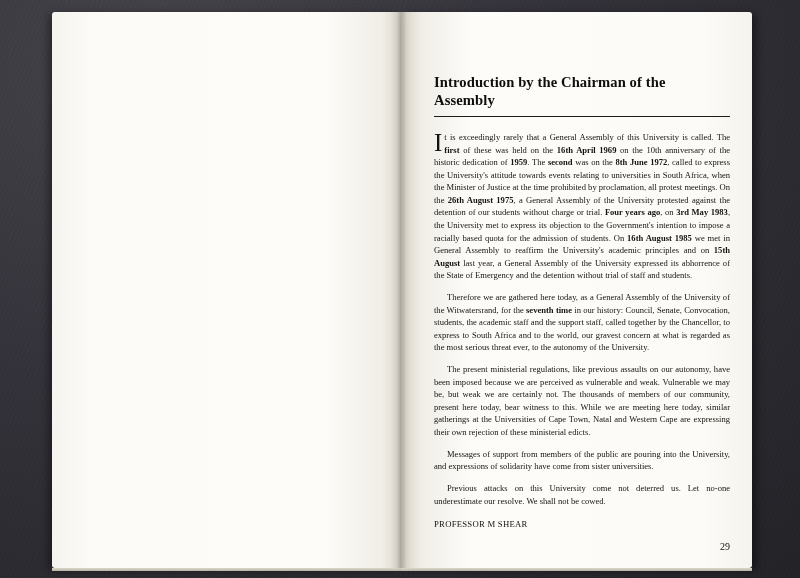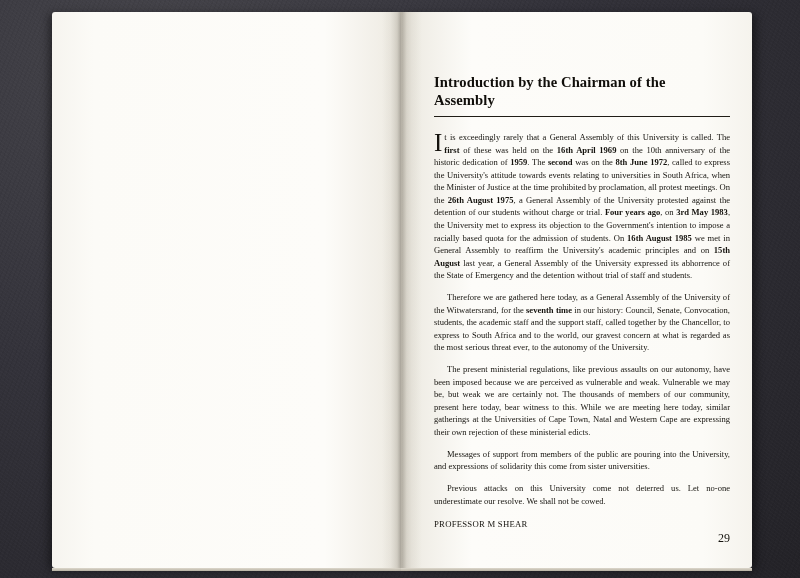--- a/index.html
+++ b/index.html
@@ -131,22 +131,22 @@
 
   #signature {
     margin-top: 12px;
     font-size: 8.7px;
     letter-spacing: 0.25px;
     color: #15130e;
   }
   #page-number {
     position: absolute;
     right: 22px;
-    bottom: 22px;
-    font-size: 12px;
+    bottom: 16px;
+    font-size: 10px;
     color: #15130e;
     text-align: center;
   }
   .page.right #page-number { }
 </style>
 </head>
 <body>
 
 <div id="scene">
 
@@ -162,20 +162,20 @@
 
     <div id="content">
       <h1 id="doc-title">Introduction by the Chairman of the Assembly</h1>
       <div id="title-rule"></div>
 
       <p class="body first">
         <span class="dropcap">I</span><span class="runs"><span>t is exceedingly rarely that a General Assembly of this University is called.  The </span><b>first</b><span> of these was held on the </span><b>16th April 1969</b><span> on the 10th anniversary of the historic dedication of </span><b>1959</b><span>.  The </span><b>second</b><span> was on the </span><b>8th June 1972</b><span>, called to express the University's attitude towards events relating to universities in South Africa, when the Minister of Justice at the time prohibited by proclamation, all protest meetings.  On the </span><b>26th August 1975</b><span>, a General Assembly of the University protested against the detention of our students without charge or trial.  </span><b>Four years ago</b><span>, on </span><b>3rd May 1983</b><span>, the University met to express its objection to the Government's intention to impose a racially based quota for the admission of students.  On </span><b>16th August 1985</b><span> we met in General Assembly to reaffirm the University's academic principles and on </span><b>15th August</b><span> last year, a General Assembly of the University expressed its abhorrence of the State of Emergency and the detention without trial of staff and students.</span></span>
       </p>
       <p class="body"><span class="runs"><span>Therefore we are gathered here today, as a General Assembly of the University of the Witwatersrand, for the </span><b>seventh time</b><span> in our history: Council, Senate, Convocation, students, the academic staff and the support staff, called together by the Chancellor, to express to South Africa and to the world, our gravest concern at what is regarded as the most serious threat ever, to the autonomy of the University.</span></span></p>
       <p class="body"><span class="runs"><span>The present ministerial regulations, like previous assaults on our autonomy, have been imposed because we are perceived as vulnerable and weak.  Vulnerable we may be, but weak we are certainly not. The thousands of members of our community, present here today, bear witness to this. While we are meeting here today, similar gatherings at the Universities of Cape Town, Natal and Western Cape are expressing their own rejection of these ministerial edicts.</span></span></p>
-      <p class="body"><span class="runs"><span>Messages of support from members of the public are pouring into the University, and expressions of solidarity this come from sister universities.</span></span></p>
+      <p class="body"><span class="runs"><span>Messages of support from members of the public are pouring into the University, and expressions of solidarity have come from sister universities.</span></span></p>
       <p class="body"><span class="runs"><span>Previous attacks on this University come not deterred us. Let no-one underestimate our resolve. We shall not be cowed.</span></span></p>
 
       <div id="signature">PROFESSOR M SHEAR</div>
     </div>
 
   </div>
 </div>
 
 </body></html>

